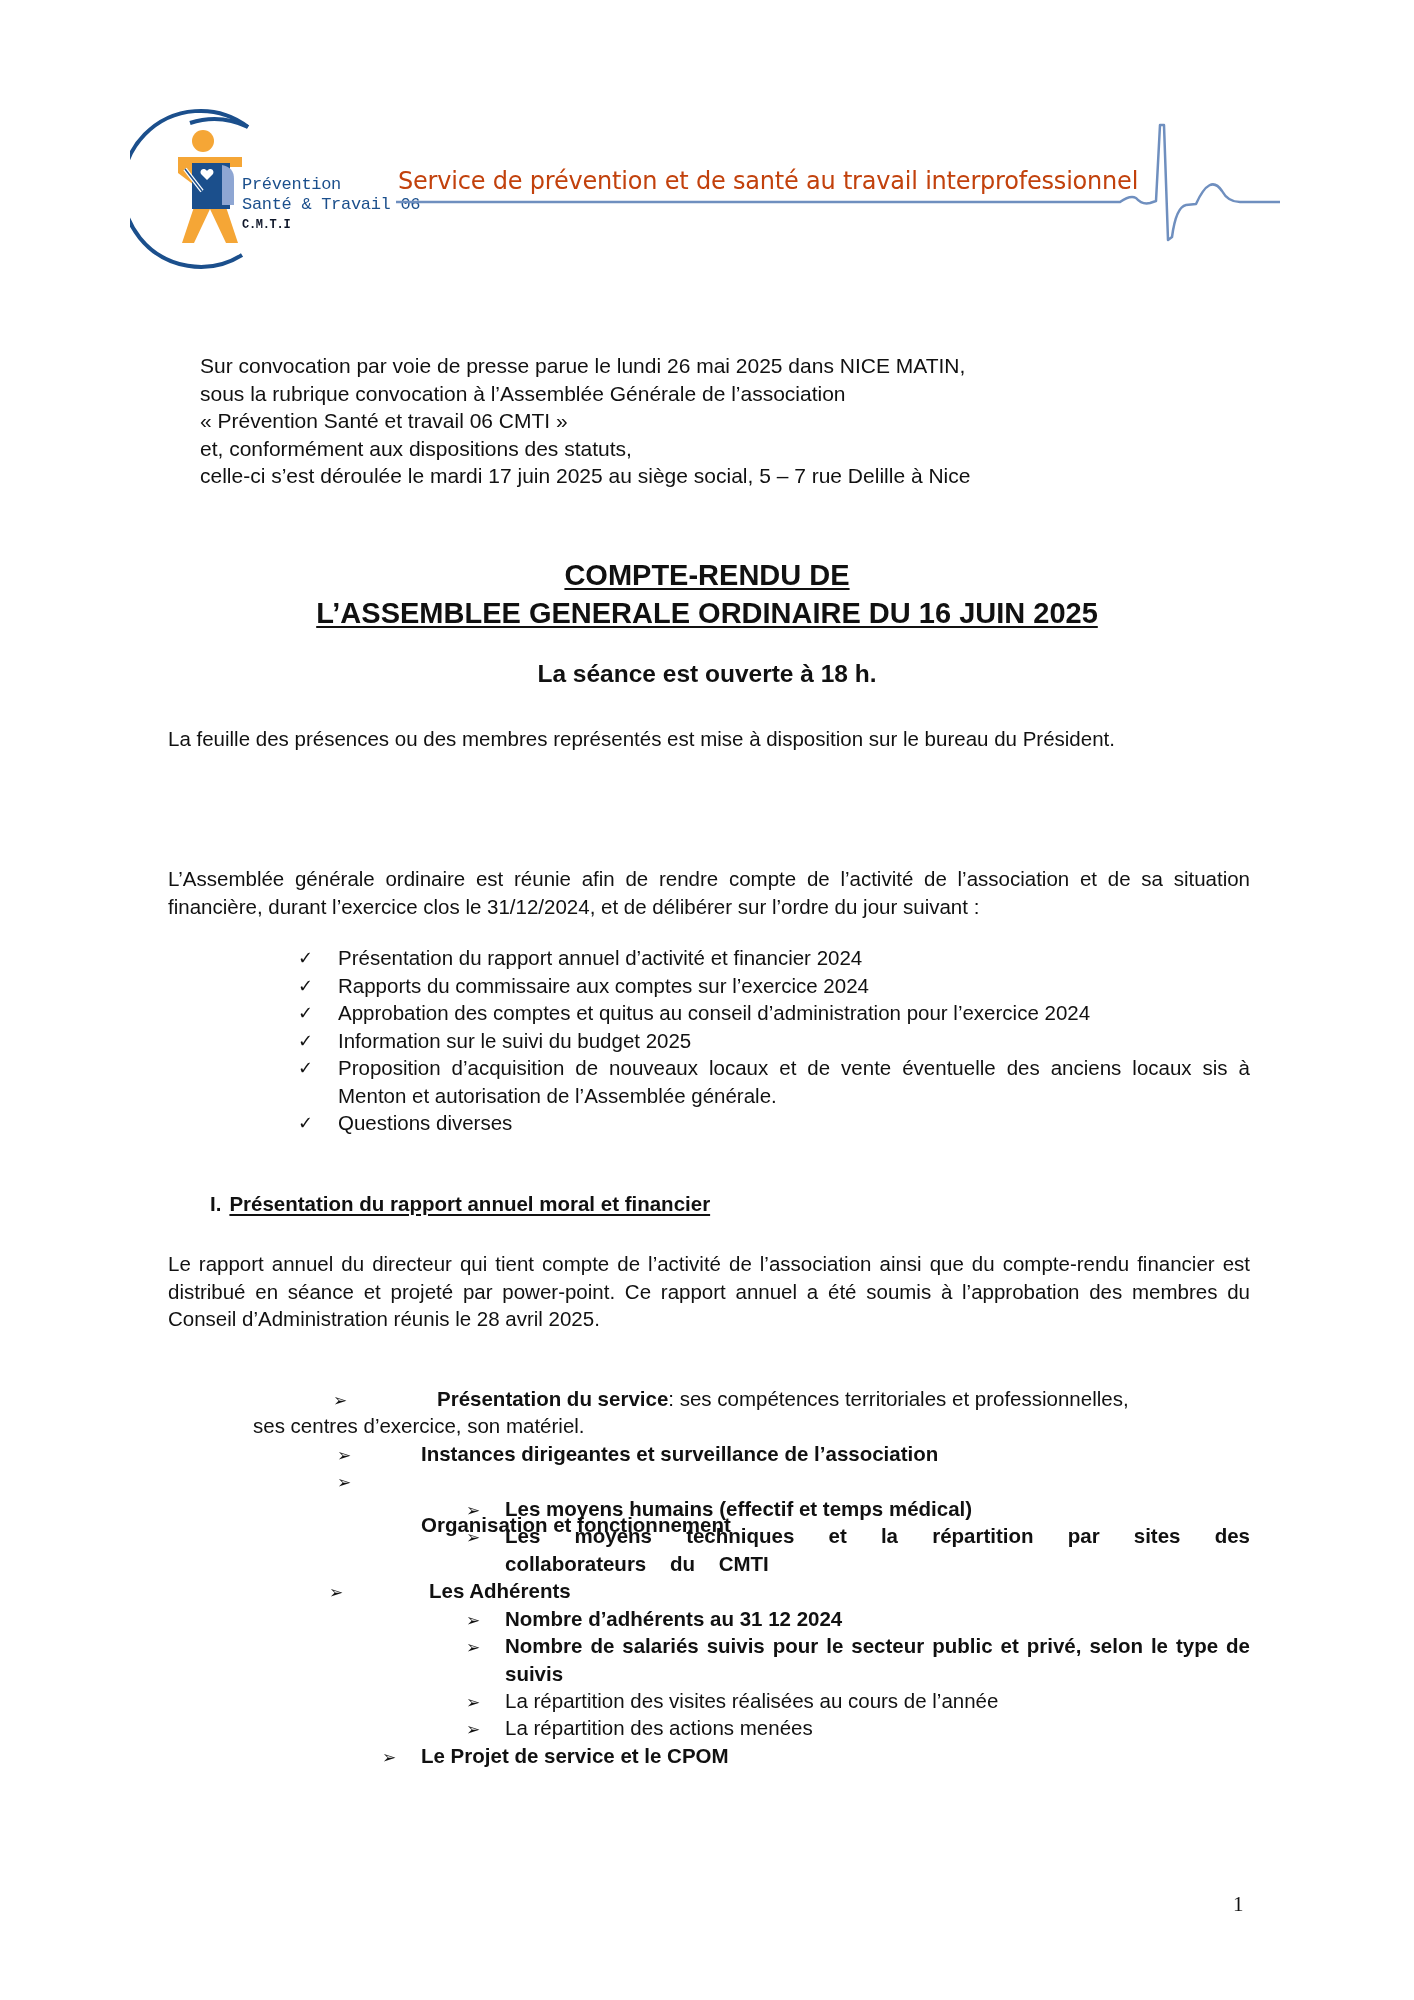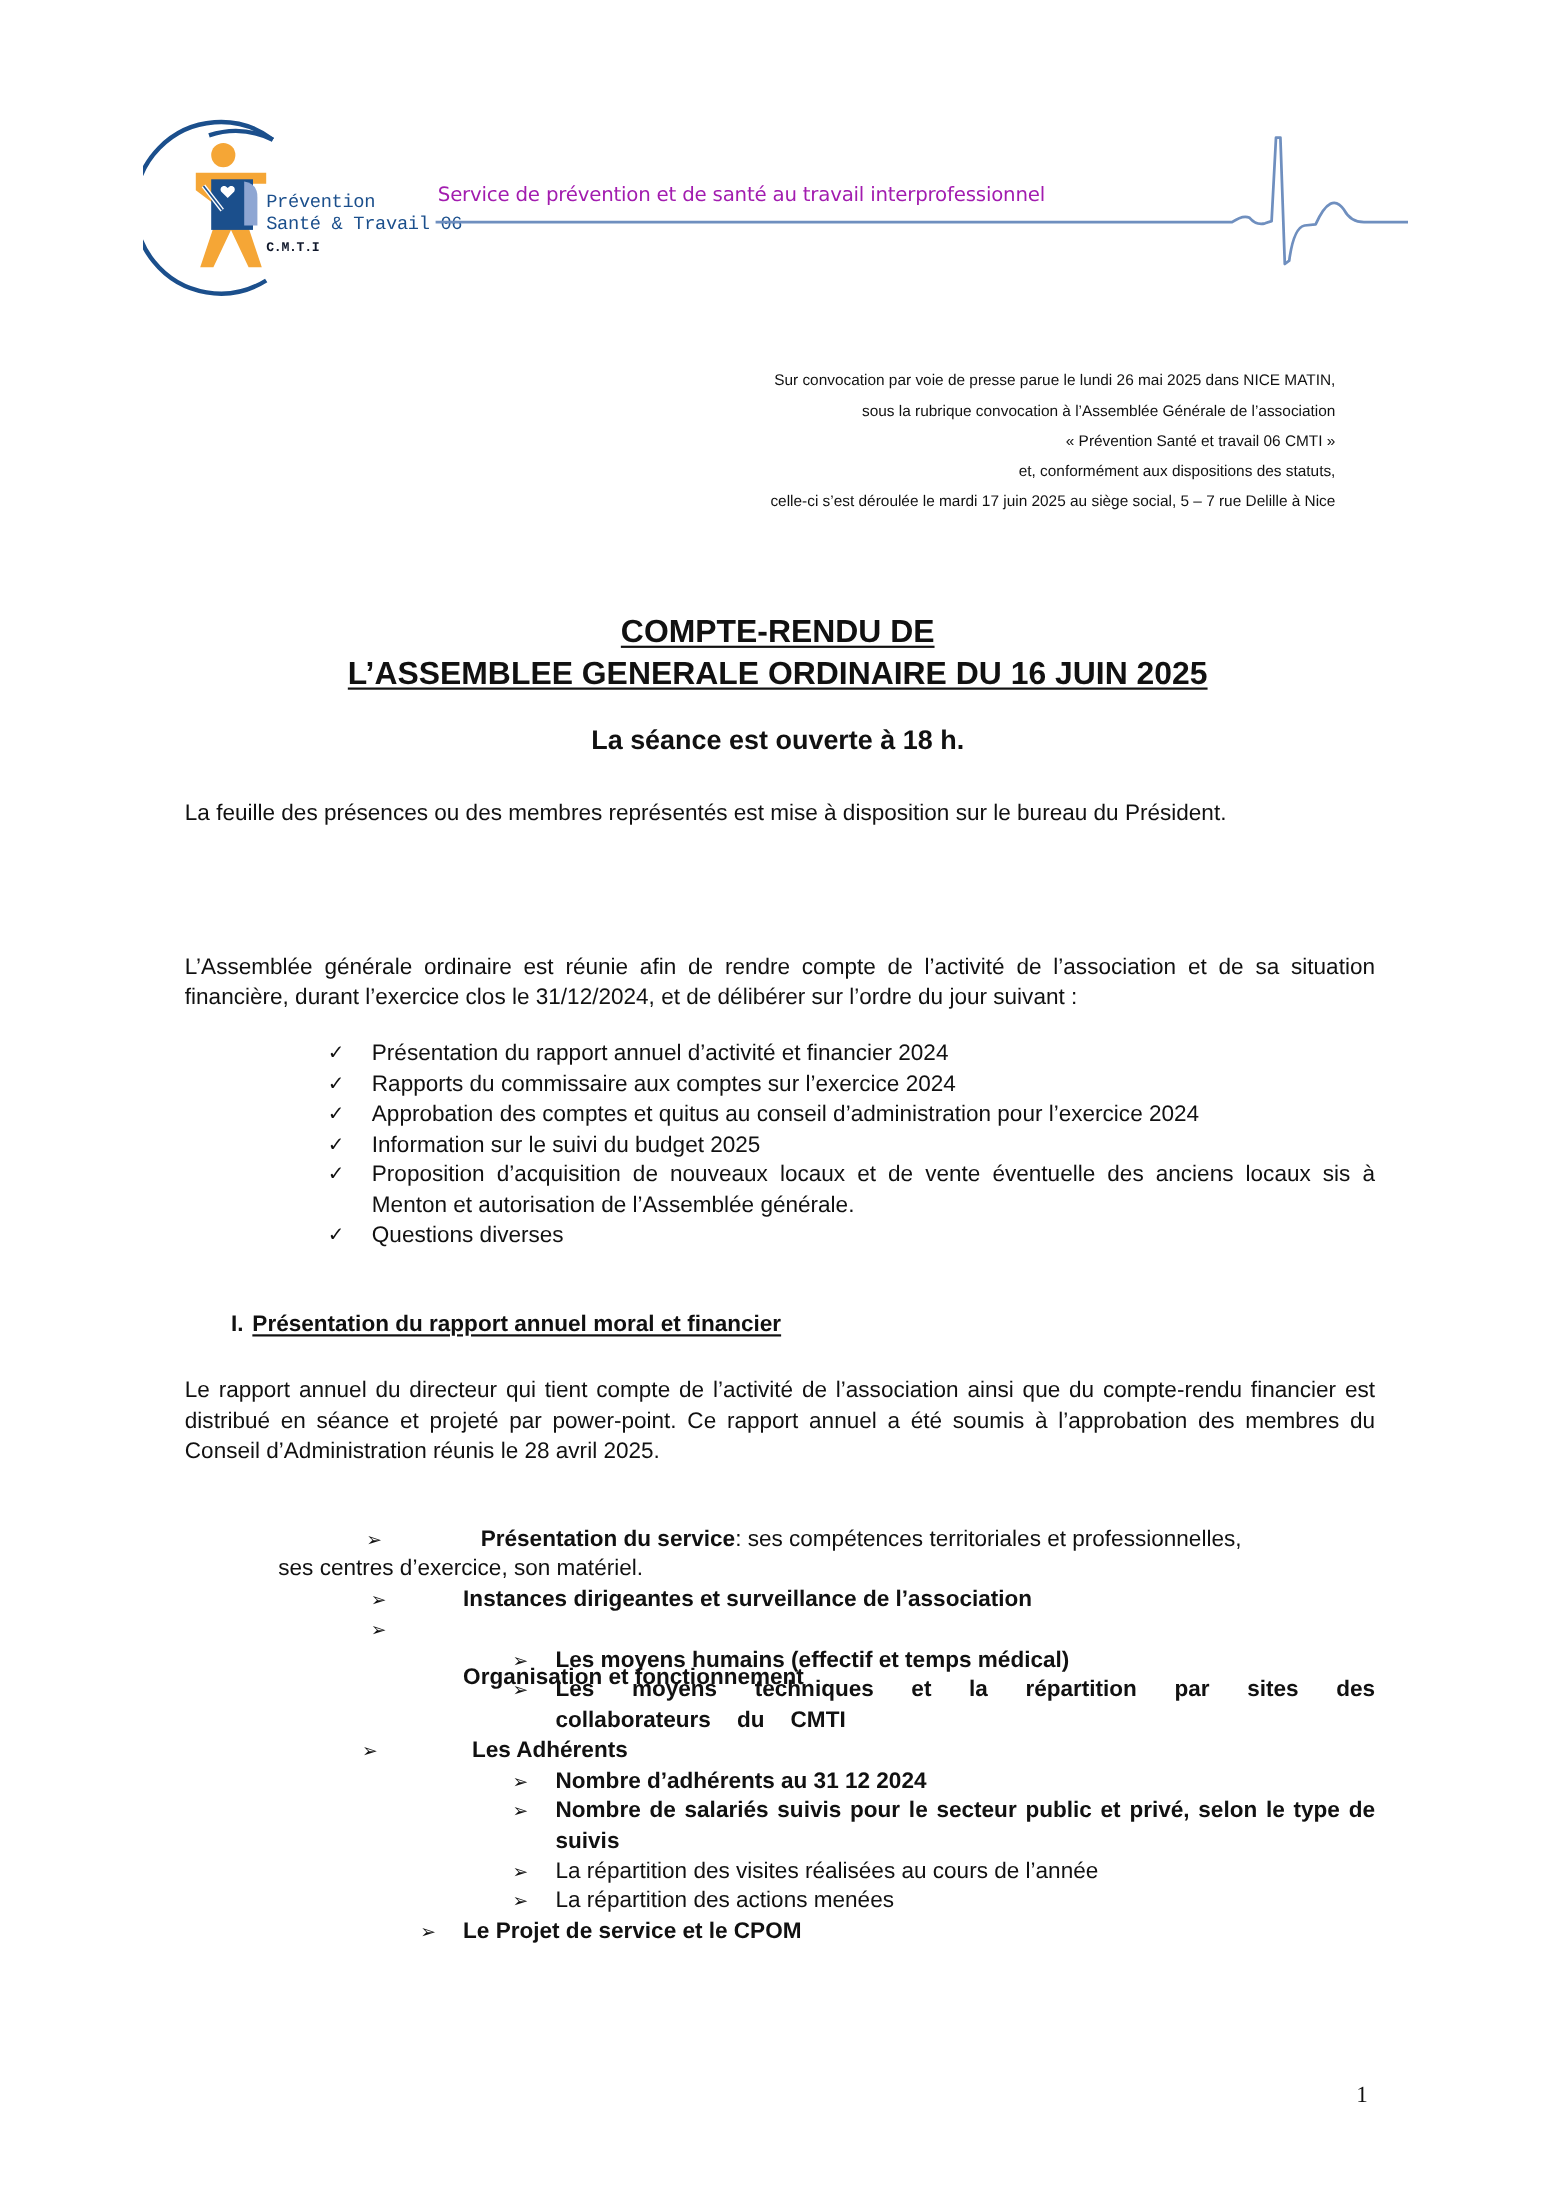--- a/index.html
+++ b/index.html
@@ -4,25 +4,25 @@
   <style>
     html, body { margin:0; padding:0; background:#ffffff; }
     body { width:1414px; height:2000px; position:relative; overflow:hidden; font-family:"Liberation Sans", sans-serif; color:#111; }
     .page { position:absolute; left:0; top:0; width:1414px; height:2000px; }
 
     
     .header { position:absolute; left:130px; top:105px; width:1150px; height:170px; }
     .logo-svg { position:absolute; left:0; top:0; }
     .logo-name { position:absolute; left:112px; top:70px; font-family:Liberation Mono, monospace; color:#1b4f8c; font-size:17px; line-height:20px; letter-spacing:-0.3px; }
     .logo-name .cmti { color:#0f172a; font-weight:bold; font-size:12px; }
-    .tagline { position:absolute; left:268px; top:62px; font-family:"DejaVu Sans", sans-serif; color:#a21caf; font-size:18px; letter-spacing:-0.2px; white-space:nowrap; }
+    .tagline { position:absolute; left:268px; top:62px; font-family:"DejaVu Sans", sans-serif; color:#c2410c; font-size:24px; letter-spacing:-0.2px; white-space:nowrap; }
     .ecg-svg { position:absolute; left:0; top:0; }
 
     
-    .intro { position:absolute; left:200px; top:332px; width:1014px; text-align:right; font-size:14px; line-height:27.5px; }
+    .intro { position:absolute; left:200px; top:352px; width:1014px; text-align:left; font-size:21px; line-height:27.5px; }
 
     .title { position:absolute; left:200px; top:556px; width:1014px; text-align:center; font-weight:bold; font-size:29px; line-height:38px; }
     .title span { text-decoration:underline; text-decoration-thickness:2px; text-underline-offset:3px; }
     .subtitle { position:absolute; left:200px; top:660px; width:1014px; text-align:center; font-weight:bold; font-size:24.5px; }
 
     .para { position:absolute; left:168px; width:1082px; font-size:20.5px; line-height:27.5px; text-align:justify; }
     .p1 { top:725px; }
     .p2 { top:865px; }
 
     .checklist { position:absolute; left:298px; top:944px; width:952px; font-size:20.5px; line-height:27.5px; margin:0; padding:0; list-style:none; }

